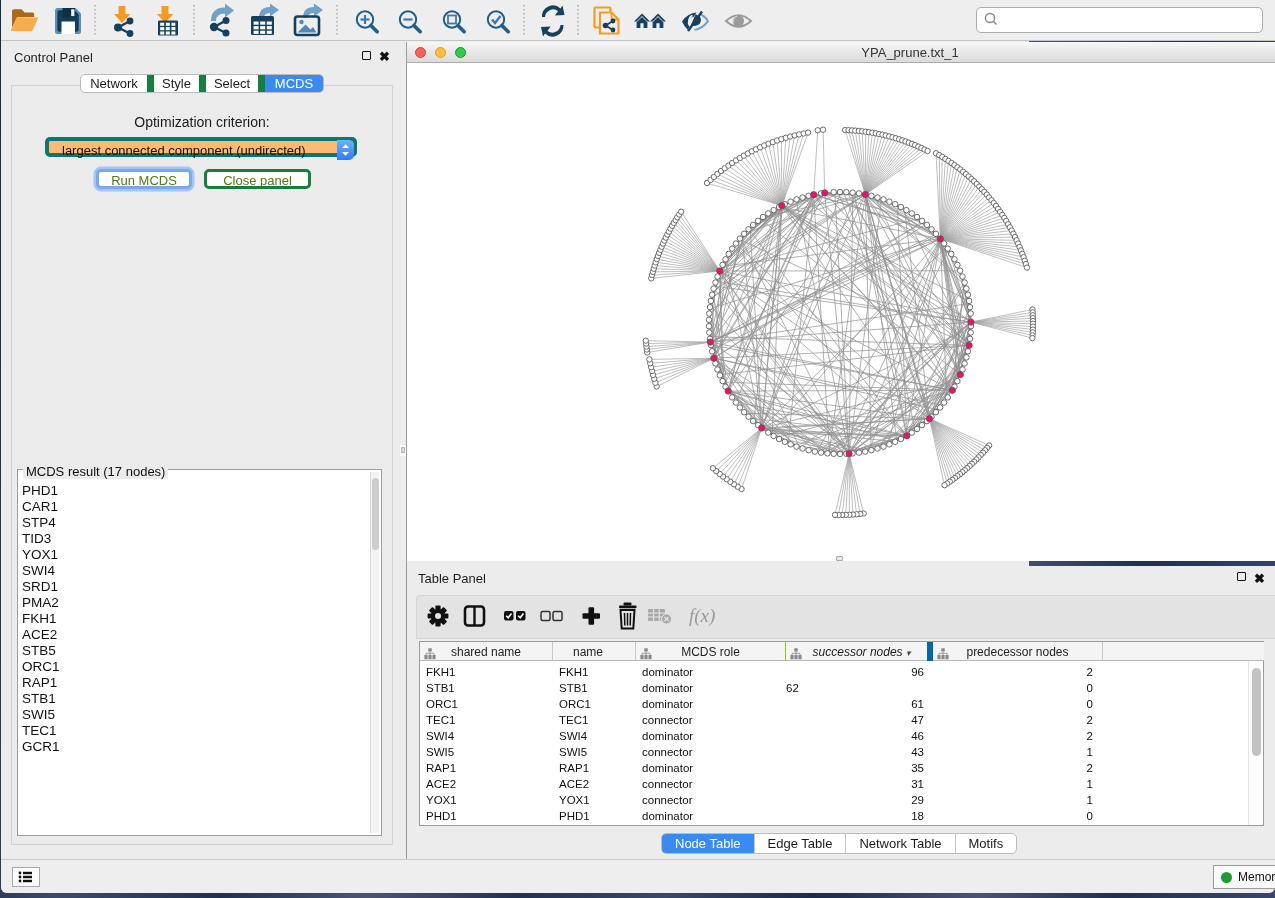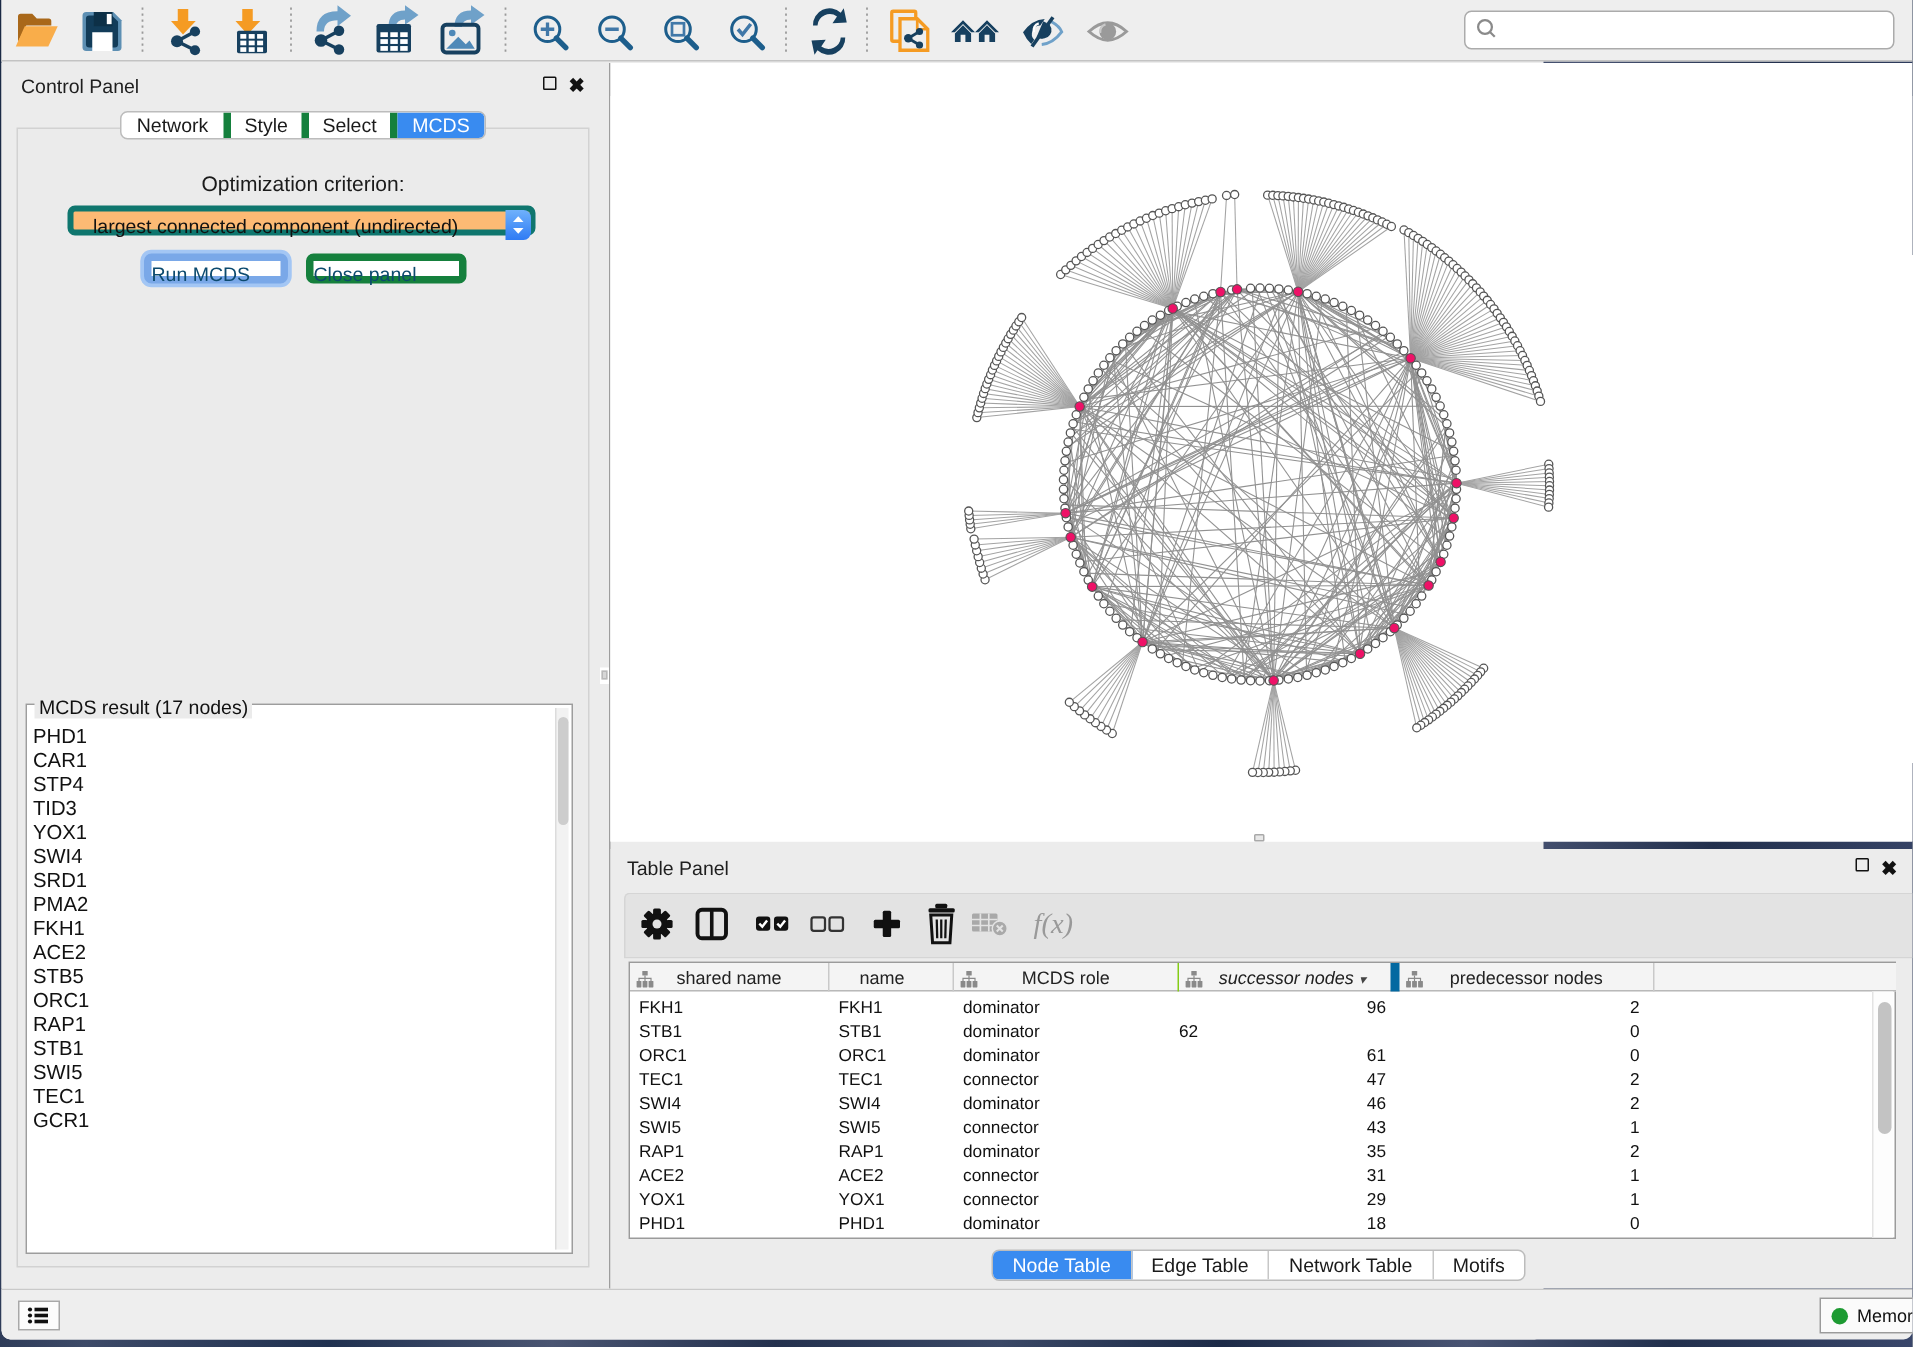--- a/index.html
+++ b/index.html
@@ -12,31 +12,31 @@
   
   #toolbar { position:absolute; left:0; top:0; width:1274px; height:41px; background:#eeeeee; border-bottom:1px solid #c3c3c3; }
   #searchbox { position:absolute; left:975px; top:7px; width:287px; height:26px; background:#ffffff;
     border:1px solid #ababab; border-radius:5px; }
   
   #cpanel { position:absolute; left:0; top:42px; width:404px; height:817px; background:#ececec; }
   #cp-title { position:absolute; left:13px; top:8px; font-size:13px; color:#1e1e1e; }
   .float-ico { position:absolute; width:9px; height:9px; border:1.6px solid #111; border-radius:1px; background:transparent; }
   .close-x { position:absolute; font-size:13px; font-weight:bold; color:#111; line-height:10px; }
   #cp-tabs { position:absolute; left:79px; top:32px; height:19px; display:flex; border:1px solid #bcbcbc; border-radius:5px; background:#fff; overflow:hidden; z-index:5; }
-  #cp-tabs .seg { font-size:13px; color:#1a1a1a; padding-top:1px; height:100%; border-right:5px solid #15803d; text-align:center; }
+  #cp-tabs .seg { font-size:13px; color:#1a1a1a; padding-top:1px; height:100%; border-right:7px solid #15803d; text-align:center; }
   #cp-tabs .seg:last-child { border-right:none; }
   #cp-tabs .sel { background:#398bf0; color:#ffffff; }
   #cp-body { position:absolute; left:10px; top:43px; width:382px; height:760px; background:#ebebeb; border:1px solid #d2d2d2; }
   #opt-label { position:absolute; left:0; top:28px; width:100%; text-align:center; font-size:14px; color:#1b1b1b; }
   #dropdown { position:absolute; left:33px; top:51px; width:312px; height:20px; background:#fdba74; border:4px solid #0f766e; border-radius:5px;padding-left:32px; }
   #dropdown .txt { position:absolute; left:13px; top:2px; font-size:13px; color:#111; }
   #dropdown .step { position:absolute; right:-1px; top:-1px; width:17px; height:20px; border-radius:0 5px 5px 0;
      background:linear-gradient(#6fb1fc,#2f7bf4); }
-  .btn { position:absolute; height:20px; background:#ffffff; border:5px solid #15803d; border-radius:5px;
-     font-size:13px; color:#0c4a6e; line-height:18px; }
+  .btn { position:absolute; height:20px; background:#ffffff; border:3px solid #15803d; border-radius:5px;
+     font-size:13px; color:#4d7c0f; text-align:center; line-height:18px; }
   #run-btn { left:84px; top:83px; width:96px; box-shadow:0 0 0 2.5px #a3c6f4; border-color:#7aa8e8; }
   #close-btn { left:192px; top:83px; width:107px; }
   #fieldset { position:absolute; left:5px; top:383px; width:365px; height:367px; border:1px solid #9d9d9d; background:#fff; }
   #fieldset .legend { position:absolute; left:5px; top:-6px; background:#ebebeb; padding:0 3px; font-size:13px; color:#111; }
   #mcds-list { position:absolute; left:4px; top:13px; font-size:13.5px; color:#111; line-height:16px; }
   #list-sb { position:absolute; right:2px; top:2px; width:9px; height:361px; background:#f2f2f2; border-left:1px solid #dcdcdc; }
   #list-sb .thumb { position:absolute; left:1px; top:6px; width:7px; height:72px; background:#cdcdcd; border-radius:4px; }
   
   #vsplit { position:absolute; left:405px; top:42px; width:1px; height:817px; background:#9d9d9d; }
   #vgrip { position:absolute; left:399px; top:445px; width:6px; height:11px; background:#ffffff; } #vgrip .in { position:absolute; left:1px; top:2px; width:4px; height:6px; background:#d6d6d6; border:1px solid #b9b9b9; }
@@ -207,20 +207,26 @@
             <div class="thumb"></div>
           </div>
       </div>
     </div>
   </div>
   <div id="vsplit"></div>
   <div id="vgrip">
       <div class="in"></div>
     </div>
   <div id="netframe">
+    <div id="nettitle">
+      <div class="tl" style="left:8px; background:#f8615a; border:1px solid #e24138;"></div>
+      <div class="tl" style="left:28px; background:#fdbc40; border:1px solid #dfa023;"></div>
+      <div class="tl" style="left:48px; background:#34c84a; border:1px solid #1f9a31;"></div>
+      <div class="t">YPA_prune.txt_1</div>
+    </div>
     <div id="netcanvas"><svg width="869" height="497" viewBox="0 0 869 497">
 <g stroke="#999999" stroke-width="0.7" opacity="0.9">
 <line x1="374.8" y1="141.7" x2="300.1" y2="119.0"></line>
 <line x1="374.8" y1="141.7" x2="303.5" y2="115.9"></line>
 <line x1="374.8" y1="141.7" x2="306.9" y2="112.9"></line>
 <line x1="374.8" y1="141.7" x2="310.4" y2="109.9"></line>
 <line x1="374.8" y1="141.7" x2="314.0" y2="107.0"></line>
 <line x1="374.8" y1="141.7" x2="317.7" y2="104.3"></line>
 <line x1="374.8" y1="141.7" x2="321.4" y2="101.6"></line>
 <line x1="374.8" y1="141.7" x2="325.1" y2="99.0"></line>

